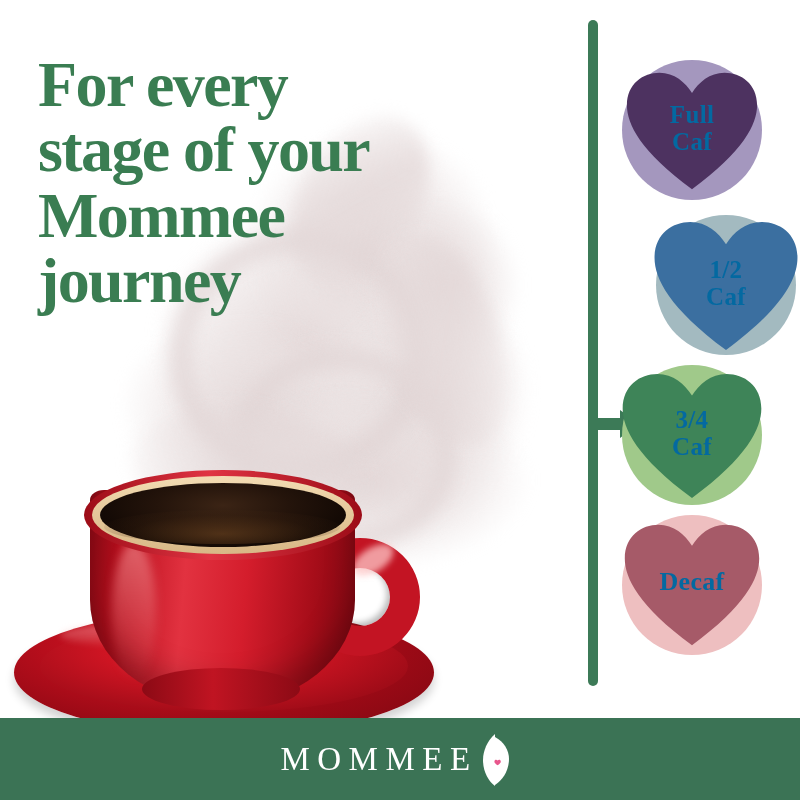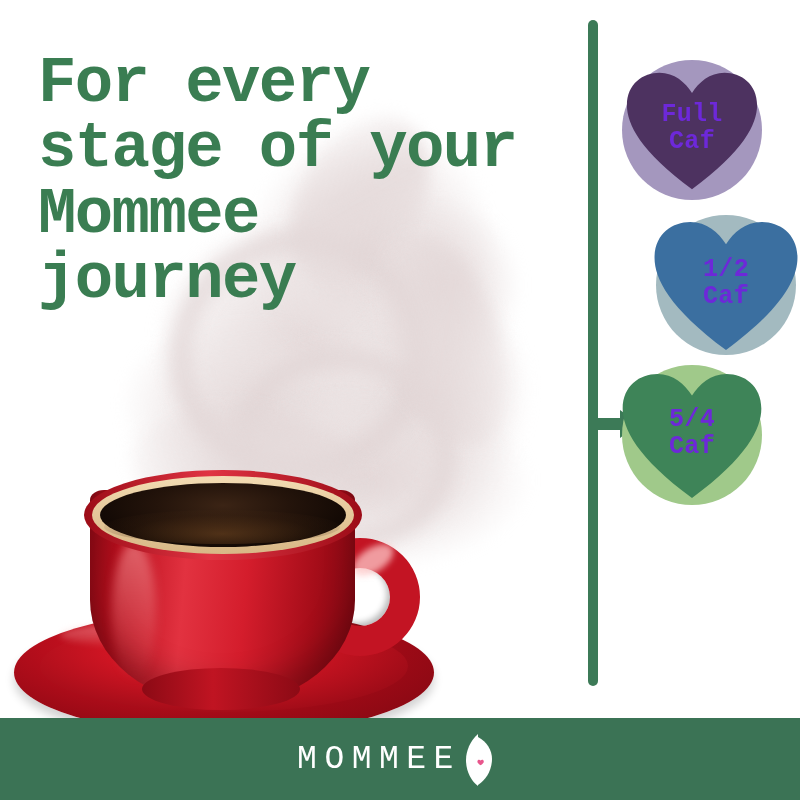--- a/index.html
+++ b/index.html
@@ -6,21 +6,21 @@
     margin: 0;
     padding: 0;
     background: #ffffff;
   }
   #stage {
     position: relative;
     width: 800px;
     height: 800px;
     overflow: hidden;
     background: #ffffff;
-    font-family: Liberation Mono, monospace;
+    font-family: Liberation Serif, serif;
   }
 
   
   .steam-layer {
     position: absolute;
     left: 60px;
     top: 110px;
     width: 520px;
     height: 420px;
     pointer-events: none;
@@ -245,21 +245,21 @@
   .badge .badge-label {
     position: absolute;
     left: 0;
     top: 0;
     width: 140px;
     height: 140px;
     display: flex;
     flex-direction: column;
     align-items: center;
     justify-content: center;
-    color: #6d28d9;
+    color: #0369a1;
     font-weight: 700;
     font-size: 25px;
     line-height: 1.08;
     letter-spacing: 0.3px;
     white-space: pre-line;
     text-align: center;
     padding-bottom: 4px;
     box-sizing: border-box;
   }
   #badge-0 { left: 622px; top: 60px; }
@@ -368,24 +368,31 @@
     </svg>
     <div class="badge-label">1/2
 Caf</div>
   </div>
 
   <div class="badge" id="badge-2">
     <div class="circle" style="background:#A0C98A"></div>
     <svg class="heart-svg" viewBox="0 0 100 90" aria-hidden="true">
       <path d="M50 88 C 12 60, 2 40, 2 26 C 2 10, 14 2, 26 2 C 37 2, 45 9, 50 17 C 55 9, 63 2, 74 2 C 86 2, 98 10, 98 26 C 98 40, 88 60, 50 88 Z" fill="#3E8458"></path>
     </svg>
-    <div class="badge-label">5/4
+    <div class="badge-label">3/4
 Caf</div>
   </div>
 
+  <div class="badge" id="badge-3">
+    <div class="circle" style="background:#EEBFC0"></div>
+    <svg class="heart-svg" viewBox="0 0 100 90" aria-hidden="true">
+      <path d="M50 88 C 12 60, 2 40, 2 26 C 2 10, 14 2, 26 2 C 37 2, 45 9, 50 17 C 55 9, 63 2, 74 2 C 86 2, 98 10, 98 26 C 98 40, 88 60, 50 88 Z" fill="#A65A68"></path>
+    </svg>
+    <div class="badge-label">Decaf</div>
+  </div>
 
   <div class="footer-bar"></div>
   <div class="brand">
     <span class="brand-word">MOMMEE</span>
     <span class="brand-mark">
       <svg viewBox="0 0 34 54" width="34" height="54" aria-hidden="true">
         <path d="M15 1 C 7 8, 3 18, 3 27 C 3 38, 8 48, 15 53 L 15 1 Z" fill="#ffffff"></path>
         <path d="M15 4 C 24 9, 29 17, 29 26 C 29 37, 23 47, 15 52 Z" fill="#ffffff"></path>
         <path d="M17.6 27.4 c -1.1 -1.3 -3.2 -0.8 -3.2 1.0 c 0 1.7 2.1 3.1 3.2 3.9 c 1.1 -0.8 3.2 -2.2 3.2 -3.9 c 0 -1.8 -2.1 -2.3 -3.2 -1.0 Z" fill="#E8568C"></path>
       </svg>

